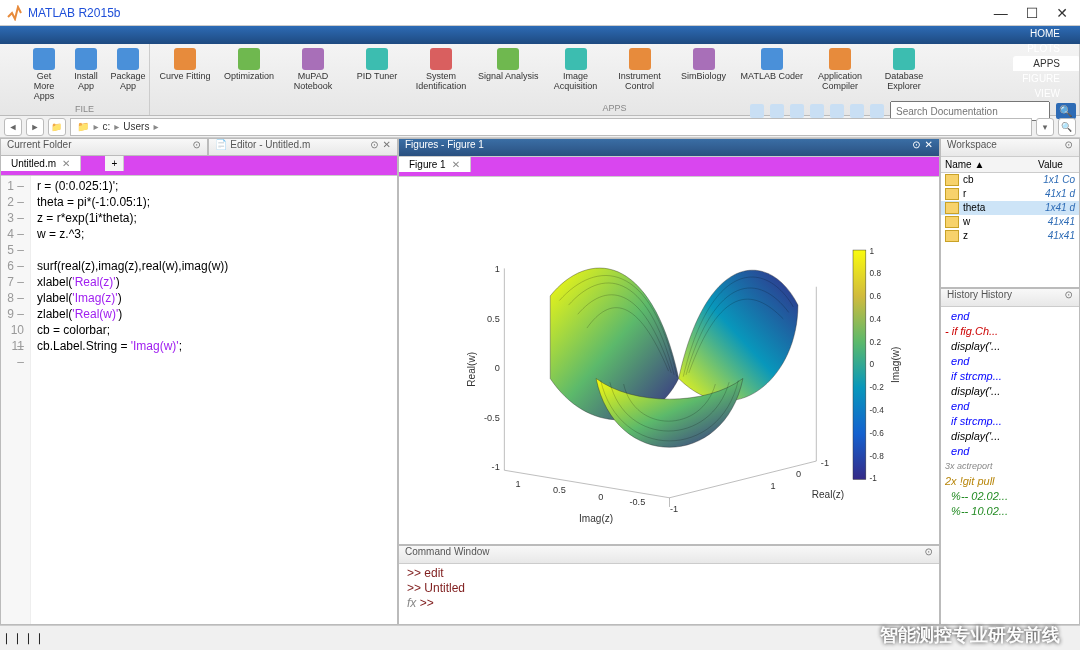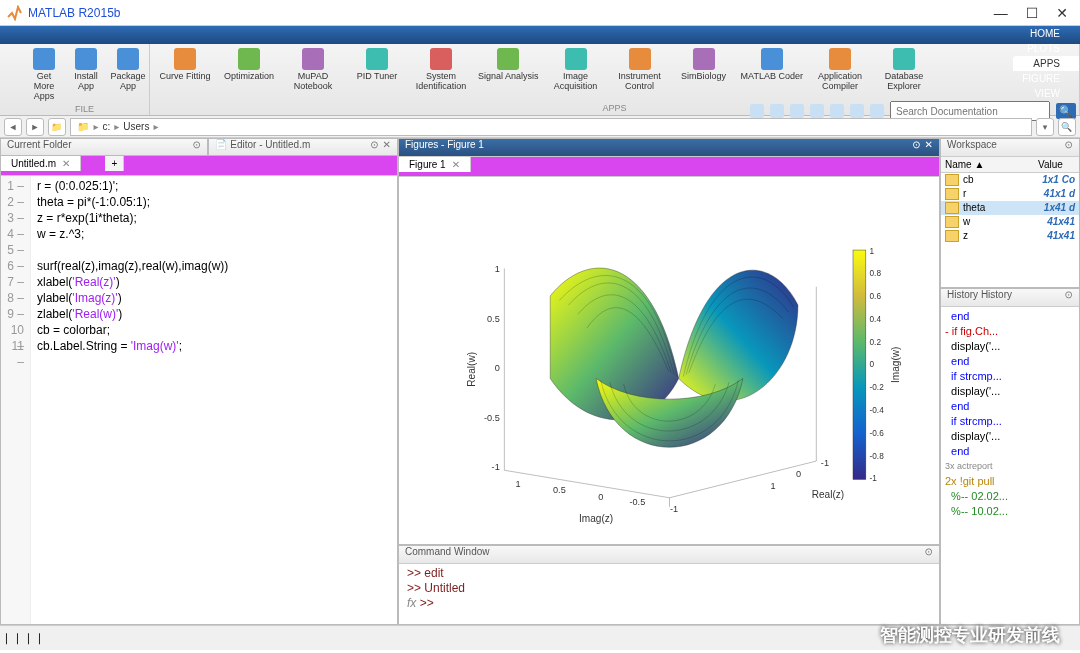--- a/index.html
+++ b/index.html
@@ -78,27 +78,27 @@
 .fx { font-style: italic; color: #888; }
 
 
 .ws { flex: 0 0 150px; }
 .ws-head { display: flex; background: #f4f4f4; border-bottom: 1px solid #ccc; font-size: 10px; }
 .ws-head div { padding: 2px 4px; }
 .ws-body { font-size: 10px; }
 .ws-row { display: flex; padding: 1px 4px; }
 .ws-row .icn { width: 14px; height: 12px; background: #f7d26b; border: 1px solid #c9a227; margin-right: 4px; }
 .ws-row .nm { flex: 1; }
-.ws-row .val { color: #2d6bb5; font-style: italic; font-weight: bold; }
+.ws-row .val { color: #2d6bb5; font-style: italic; }
 .ws-row.sel { background: #cde4f7; }
 
 
 .ch { flex: 1; }
 .ch-body { font-family: Consolas, monospace; font-size: 11px; padding: 2px 4px; overflow: hidden; }
-.ch-body div { line-height: 15px; white-space: pre; }
+.ch-body div { line-height: 15px; white-space: pre; font-style: italic; }
 .ch-body .kw { color: #0000ff; }
 .ch-body .cmdx { color: #b8860b; }
 .ch-body .cmt { color: #228b22; }
 .ch-body .red { color: #c00; }
 .ch-body .gray { color: #888; font-size: 9px; }
 
 
 .status { height: 25px; background: #f0f0f0; border-top: 1px solid #ccc; display: flex; align-items: center; padding: 0 6px; }
 </style>
 </head>

